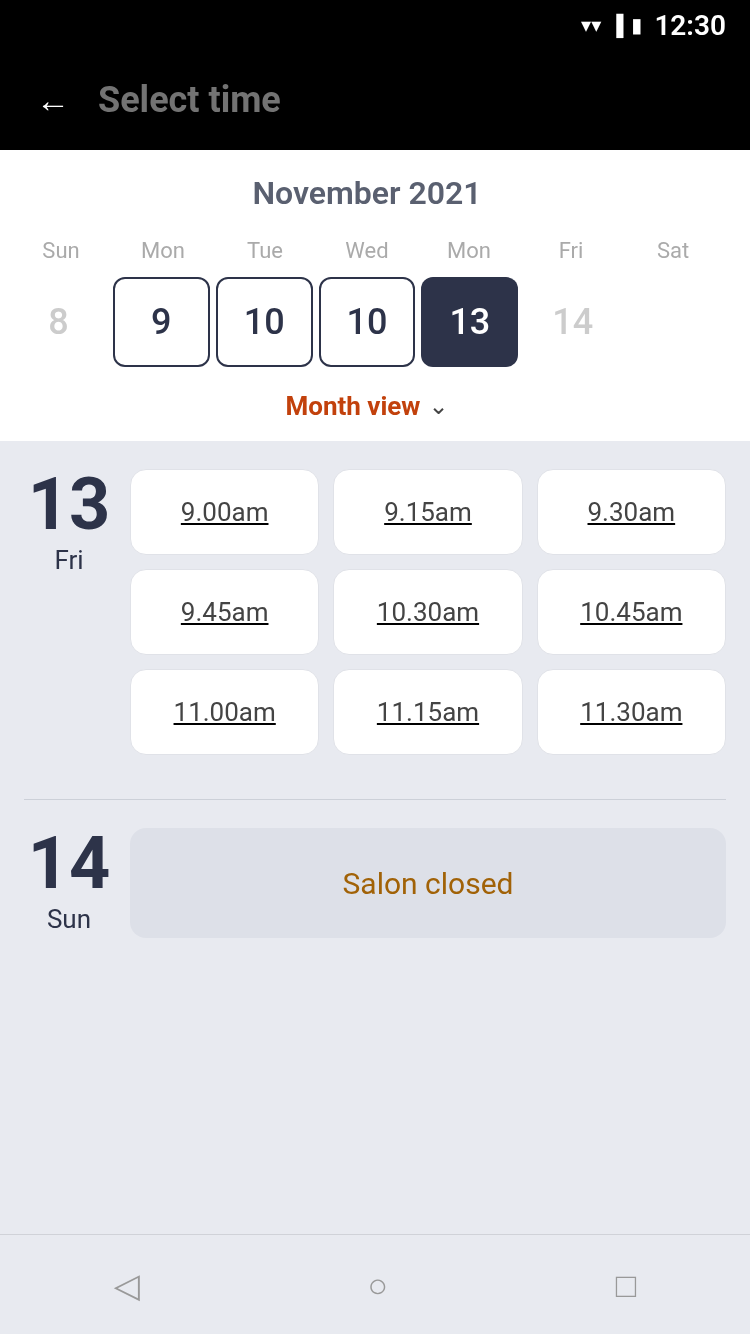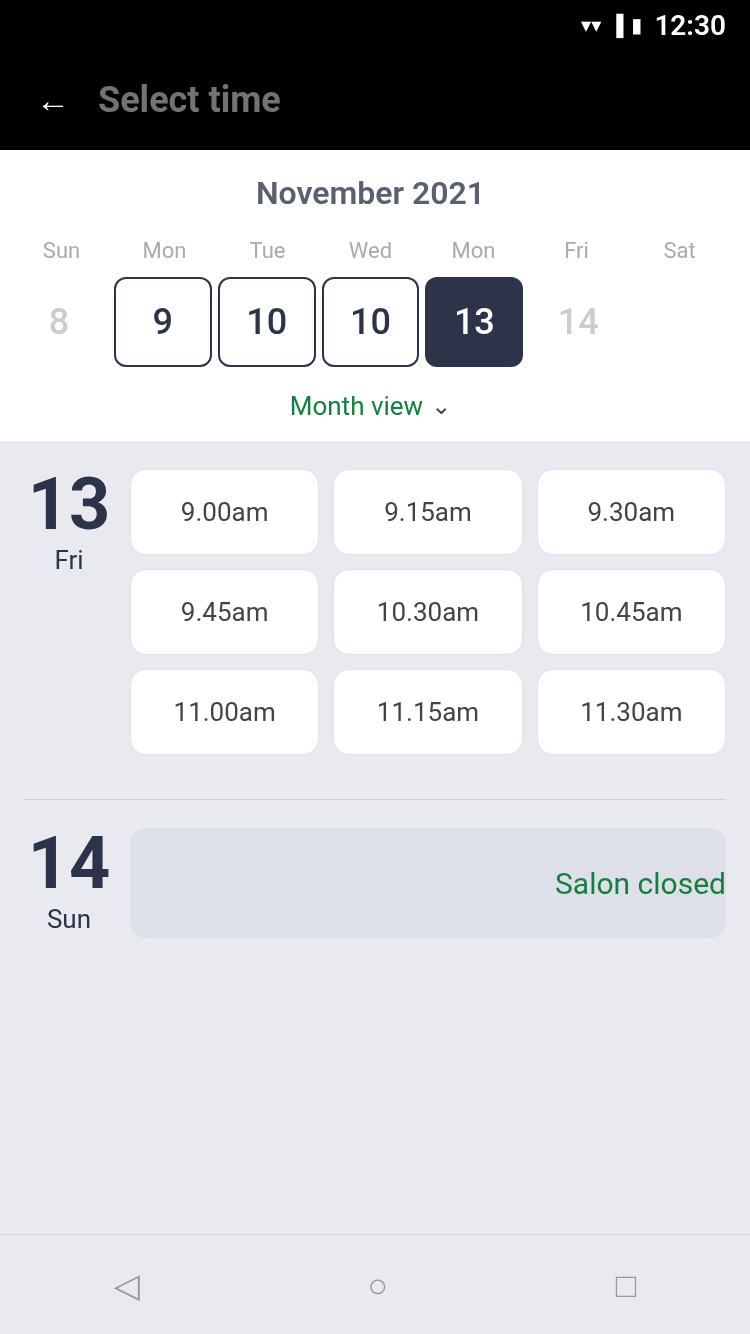--- a/index.html
+++ b/index.html
@@ -55,21 +55,21 @@
     }
     .header-title {
       color: #737373;
       font-size: 36px;
       font-weight: 700;
     }
 
     
     .calendar-section {
       background: #fff;
-      padding: 24px 9px 0 0;
+      padding: 24px 16px 0 0;
     }
 
     .month-title {
       text-align: center;
       font-size: 32px;
       font-weight: 600;
       color: #5a6070;
       padding-bottom: 20px;
     }
 
@@ -118,21 +118,22 @@
     
     .month-view-row {
       display: flex;
       align-items: center;
       justify-content: center;
       padding: 16px 0 20px 0;
       gap: 8px;
     }
     .month-view-label {
       font-size: 26px;
-      color: #15803d;
+      color: #c2410c;
+      font-weight: bold;
     }
     .chevron-down {
       font-size: 24px;
       color: #444;
     }
 
     
     .main-content {
       background: #e8eaf0;
       flex: 1;
@@ -162,20 +163,21 @@
       min-width: 90px;
       margin-right: 16px;
     }
 
     
     .time-slots-grid {
       flex: 1;
       display: grid;
       grid-template-columns: repeat(3, 1fr);
       gap: 14px;
+      text-decoration: underline;
     }
 
     .time-slot {
       background: #fff;
       border-radius: 16px;
       height: 86px;
       display: flex;
       align-items: center;
       justify-content: center;
       font-size: 26px;
@@ -204,23 +206,23 @@
       align-items: flex-start;
     }
 
     .salon-closed-box {
       flex: 1;
       background: #dde0e8;
       border-radius: 16px;
       height: 110px;
       display: flex;
       align-items: center;
-      justify-content: flex-end;
+      justify-content: center;
       font-size: 30px;
-      color: #15803d;
+      color: #a16207;
     }
 
     
     .bottom-nav {
       background: #e8eaf0;
       height: 100px;
       display: flex;
       align-items: center;
       justify-content: space-around;
       border-top: 1px solid #d0d2d8;

